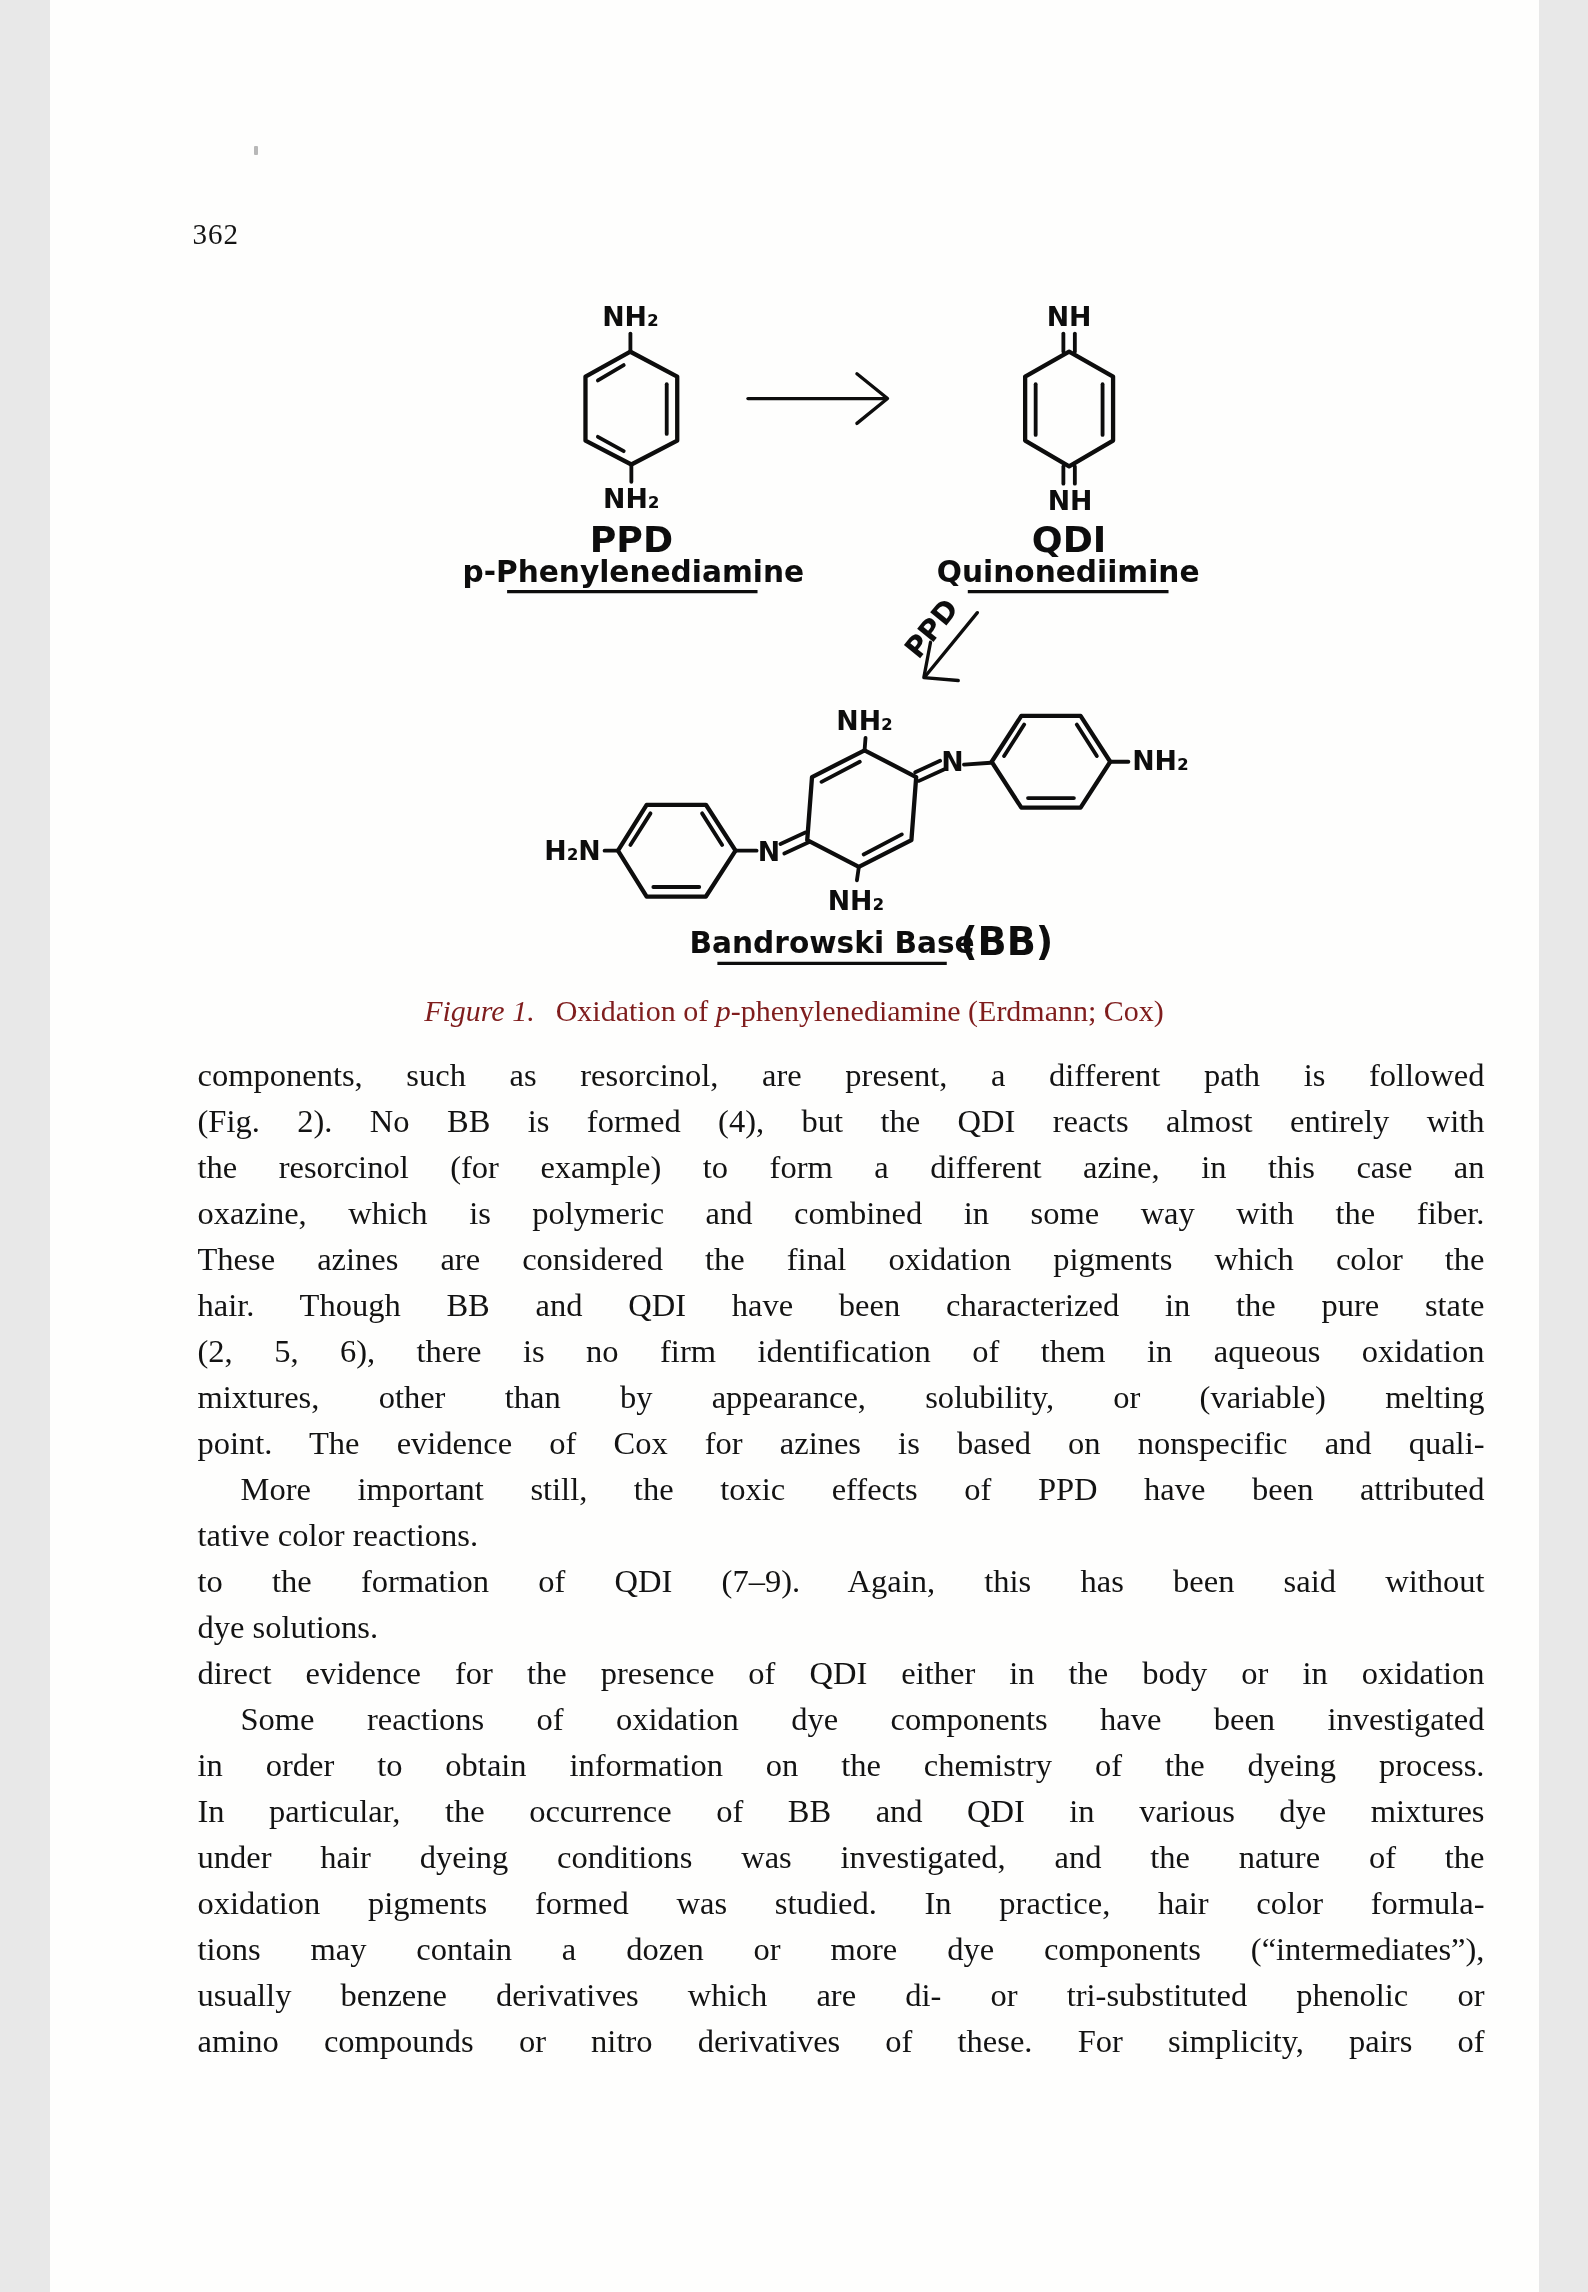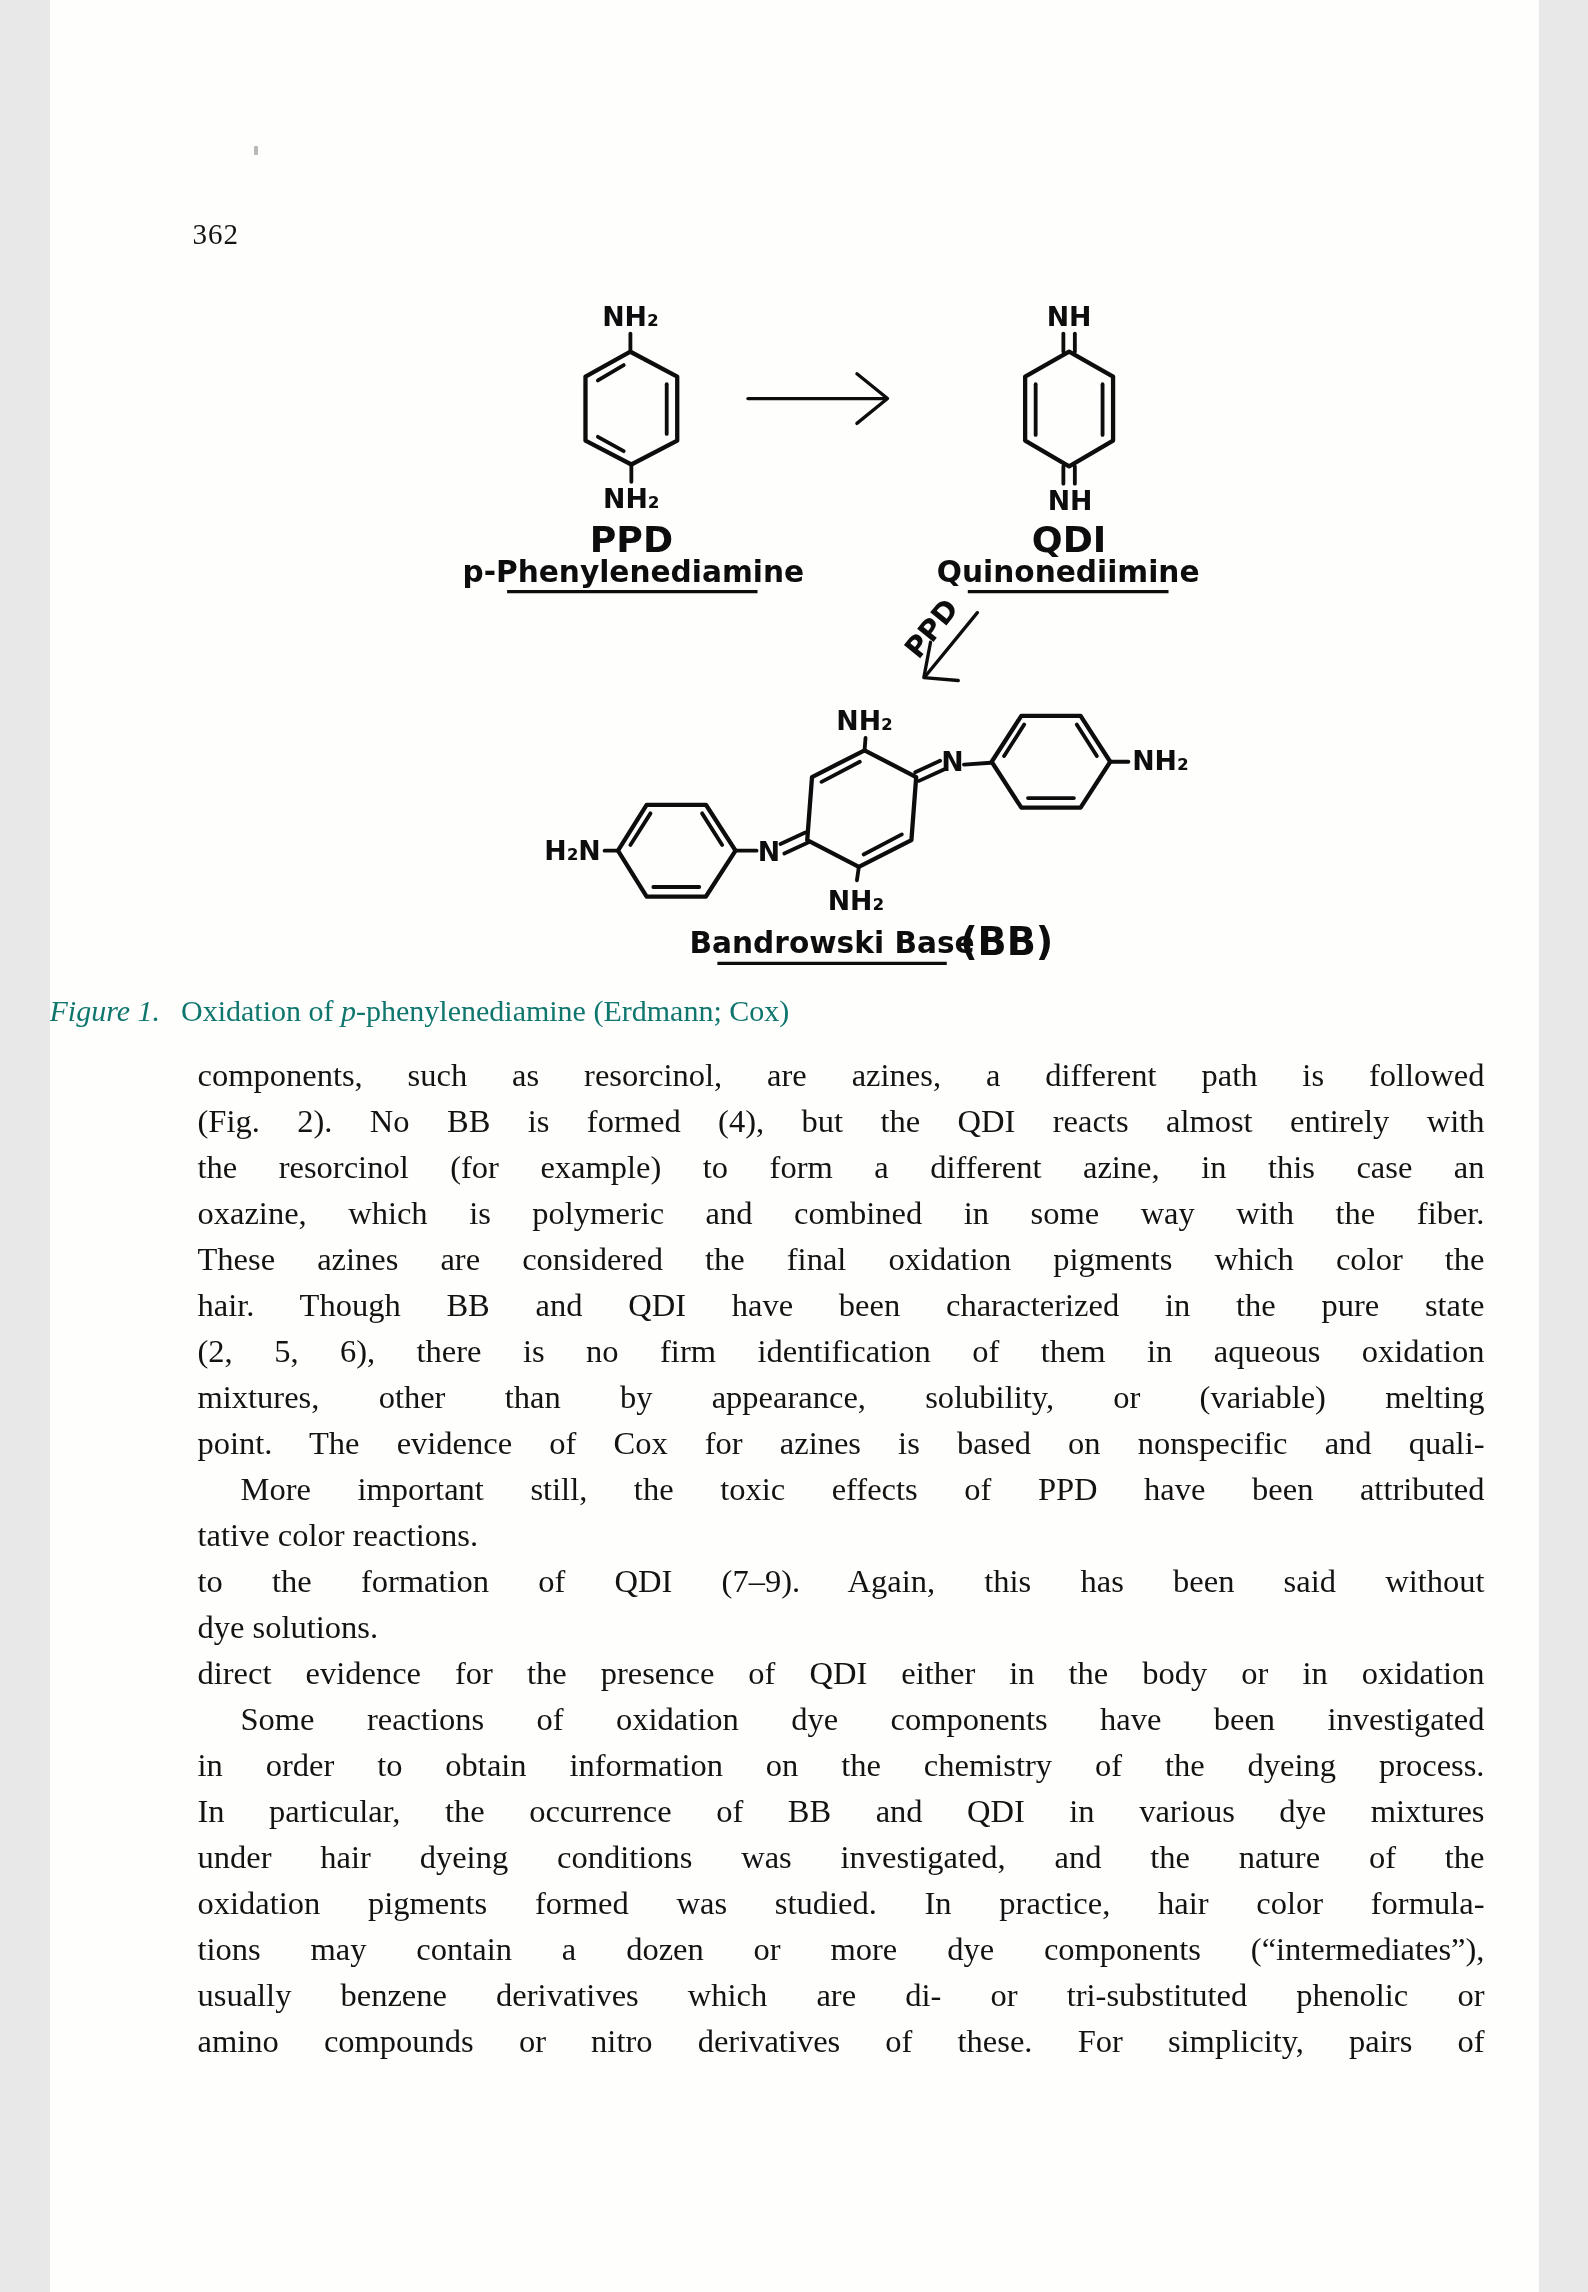--- a/index.html
+++ b/index.html
@@ -29,21 +29,21 @@
   .chem-name{font-family:"DejaVu Sans", sans-serif;font-weight:bold;font-size:31px;}
   .bb-abbr{font-family:"DejaVu Sans", sans-serif;font-weight:bold;font-size:40px;}
   .diag-label{font-family:"DejaVu Sans", sans-serif;font-weight:bold;font-size:30px;}
   .bond{stroke:#0d0d0d;stroke-width:4;fill:none;stroke-linecap:round;}
   .ring{stroke:#0d0d0d;stroke-width:4.5;fill:none;stroke-linejoin:round;}
   .inner{stroke:#0d0d0d;stroke-width:4;fill:none;stroke-linecap:round;}
   .arrow{stroke:#0d0d0d;stroke-width:3.5;fill:none;stroke-linecap:round;stroke-linejoin:round;}
   .ul{stroke:#0d0d0d;stroke-width:3.5;fill:none;}
   .caption{
     position:absolute;left:0;right:0;top:994px;
-    font-size:30px;color:#0f766e;
+    text-align:center;font-size:30px;color:#7f1d1d;
   }
   .caption .cap-label{font-style:italic;margin-right:21px;}
   .caption .cap-italic{font-style:italic;}
   .body-text{
     position:absolute;left:148px;top:1052px;width:1287px;
     font-size:32.5px;line-height:46px;color:#131313;
   }
   .line{text-align:justify;text-align-last:justify;white-space:normal;}
   .line.last{text-align-last:left;}
   .line.indent{text-indent:43px;}
@@ -141,21 +141,21 @@
       <line class="ul" x1="698" y1="1008" x2="938" y2="1008"></line>
       <text class="bb-abbr" x="952" y="999" text-anchor="start">(BB)</text>
     </g>
   </svg>
 
   <div class="caption">
     <span class="cap-label">Figure 1.</span><span>Oxidation of </span><span class="cap-italic">p</span><span>-phenylenediamine (Erdmann;  Cox)</span>
   </div>
 
   <div class="body-text">
-    <div class="line">components, such as resorcinol, are azines, a different path is followed</div>
+    <div class="line">components, such as resorcinol, are present, a different path is followed</div>
     <div class="line">(Fig. 2).  No BB is formed (4), but the QDI reacts almost entirely with</div>
     <div class="line">the resorcinol (for example) to form a different azine, in this case an</div>
     <div class="line">oxazine, which is polymeric and combined in some way with the fiber.</div>
     <div class="line">These azines are considered the final oxidation pigments which color the</div>
     <div class="line">hair.  Though BB and QDI have been characterized in the pure state</div>
     <div class="line">(2, 5, 6), there is no firm identification of them in aqueous oxidation</div>
     <div class="line">mixtures, other than by appearance, solubility, or (variable) melting</div>
     <div class="line">point.  The evidence of Cox for azines is based on nonspecific and quali-</div>
     <div class="line indent">More important still, the toxic effects of PPD have been attributed</div>
     <div class="line last">tative color reactions.</div>

